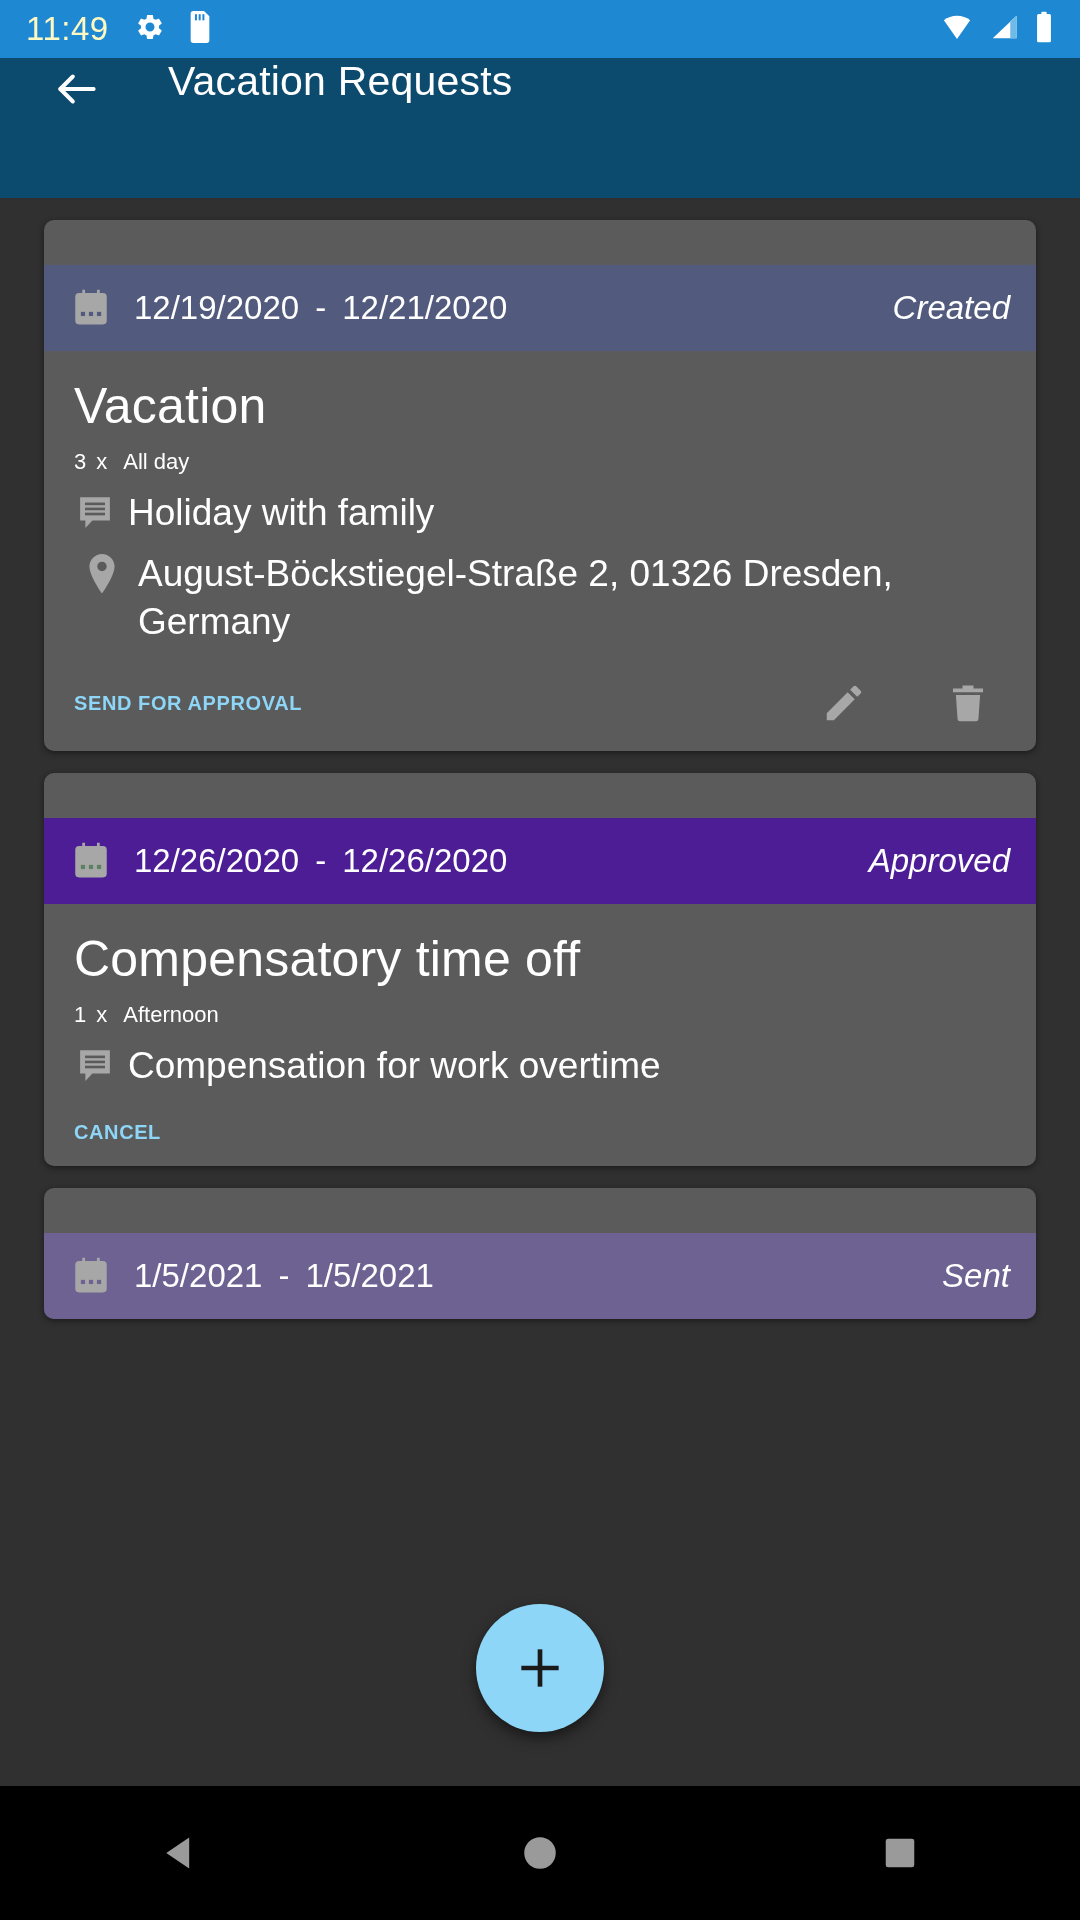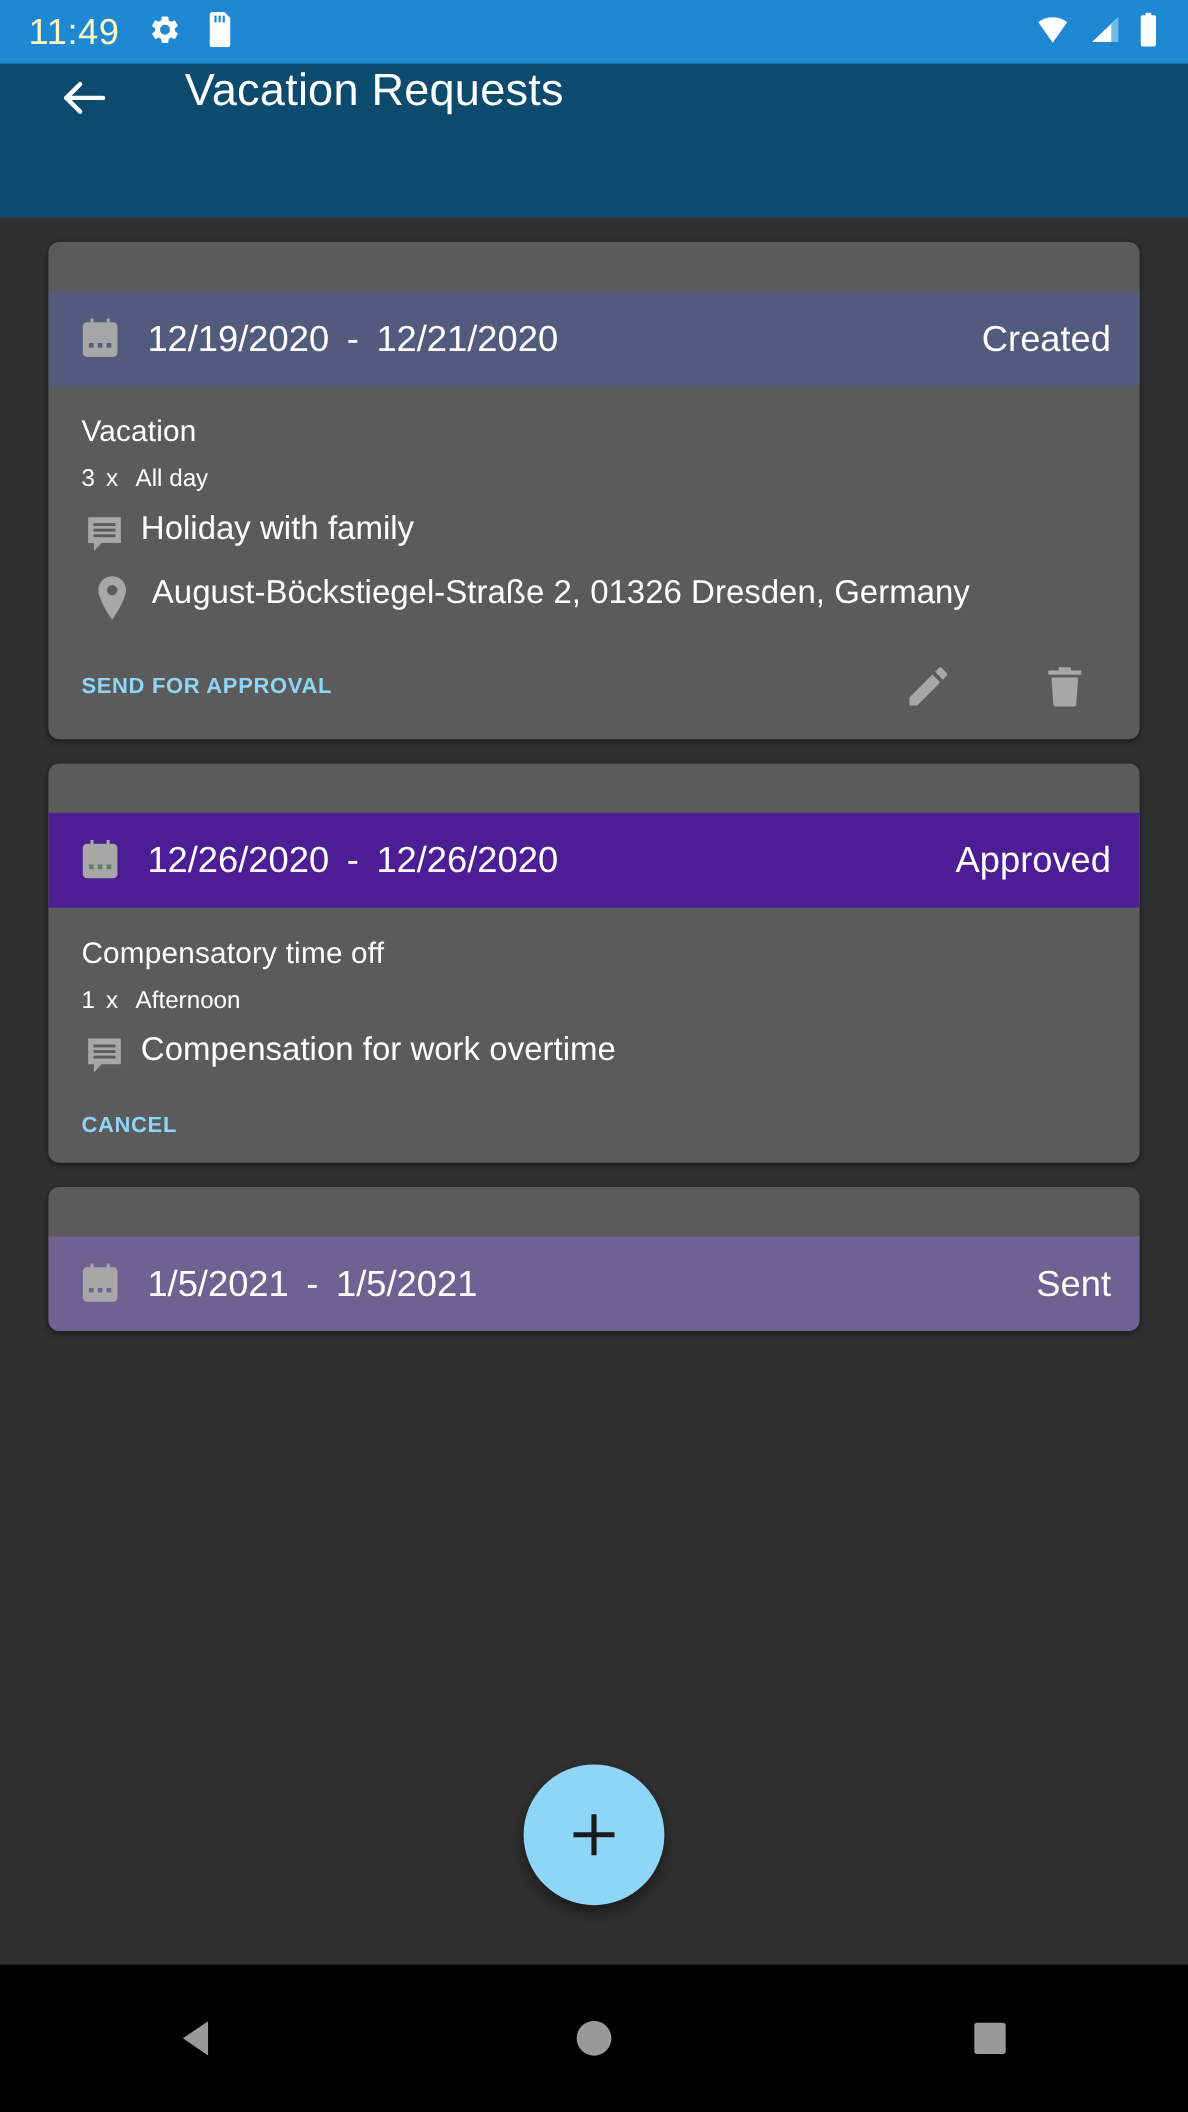--- a/index.html
+++ b/index.html
@@ -45,32 +45,32 @@
   .card-header {
     display:flex; align-items:center;
     padding:22px 26px 22px 26px;
     color:#ffffff;
     margin-top:45px;
   }
   .cal-icon { margin-right:22px; display:flex; align-items:center; }
   .date-range { font-size:33px; display:flex; align-items:center; gap:0; white-space:nowrap; }
   .date-sep { margin:0 16px; }
   .hdr-spacer { flex:1; }
-  .status-text { font-size:33px; white-space:nowrap; }
+  .status-text { font-size:33px; white-space:nowrap;font-style:italic; }
 
   .card-body { padding:26px 30px 22px 30px; color:#ffffff; }
-  .req-title { font-size:27px; font-weight:400; margin-bottom:10px; letter-spacing:0.2px; }
+  .req-title { font-size:50px; font-weight:400; margin-bottom:10px; letter-spacing:0.2px; }
   .req-count { font-size:22px; margin:14px 0 8px 0; }
   .req-count .num { margin-right:10px; }
   .req-count .xx { margin-right:16px; }
   .row-icon {
     display:flex; align-items:flex-start; margin-top:12px;
   }
   .row-icon .ico { width:54px; min-width:54px; display:flex; justify-content:flex-start; padding-top:4px; }
-  .row-icon .txt { font-size:30px; line-height:1.28; padding-top:2px; }
+  .row-icon .txt { font-size:37px; line-height:1.28; padding-top:2px; }
   .row-icon.loc .ico { justify-content:center; width:56px; min-width:56px; }
   .row-icon.loc .txt { padding-left:8px; }
 
   .actions { display:flex; align-items:center; margin-top:32px; }
   .action-link {
     color:#8ed6f7; font-size:20px; font-weight:700; letter-spacing:0.6px;
     cursor:pointer; text-transform:uppercase;
   }
   .actions-right { margin-left:auto; display:flex; align-items:center; gap:72px; padding-right:12px; }
   .icon-btn { cursor:pointer; display:flex; align-items:center; justify-content:center; width:52px; height:52px; }

